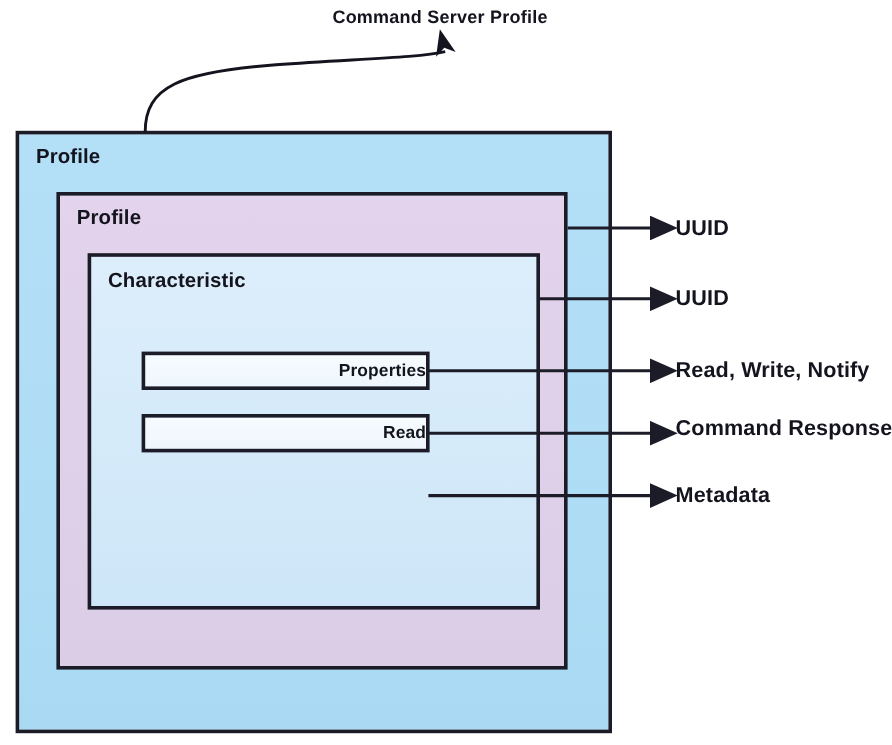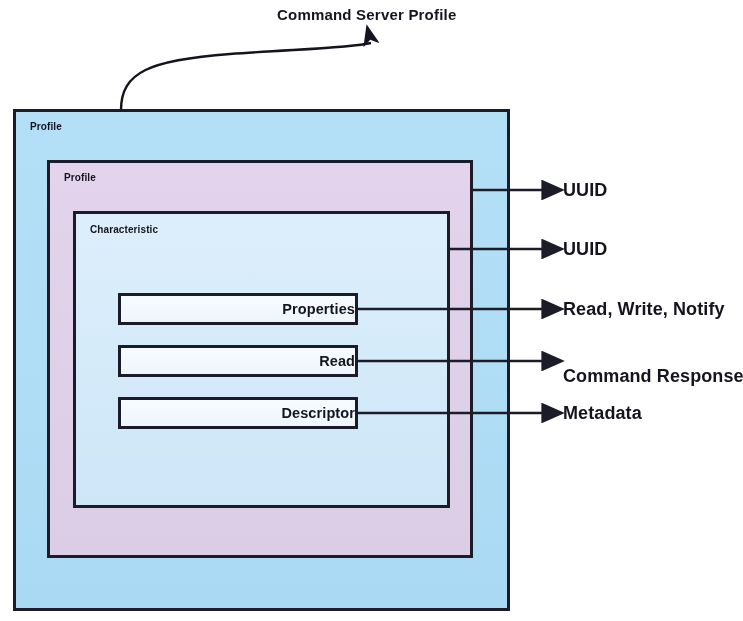--- a/index.html
+++ b/index.html
@@ -23,21 +23,21 @@
 
   
   .box {
     position: absolute;
     box-sizing: border-box;
     border: 3px solid #1c1c28;
   }
   .box-label {
     position: absolute;
     font-weight: bold;
-    font-size: 10px;
+    font-size: 17px;
     color: #14141e;
     letter-spacing: 0.1px;
     white-space: nowrap;
   }
 
   #profile-box {
     left: 13px; top: 109px;
     width: 497px; height: 502px;
     background: linear-gradient(180deg, #b3dff7 0%, #b0ddf6 55%, #a9d9f3 100%);
   }
@@ -87,21 +87,21 @@
     font-weight: bold;
     font-size: 18px;
     color: #14141e;
     white-space: nowrap;
     transform: translateY(-50%);
     letter-spacing: 0.1px;
   }
   #callout-0 { top: 190px; }
   #callout-1 { top: 249px; }
   #callout-2 { top: 309px; }
-  #callout-3 { top: 376px; }
+  #callout-3 { top: 357px; }
   #callout-4 { top: 413px; text-align: center; }
   #title-wrap {
     position: absolute;
     left: 277px;
     top: 6px;
     font-weight: bold;
     font-size: 15px;
     color: #14141e;
     white-space: nowrap;
     letter-spacing: 0.2px;
@@ -133,23 +133,20 @@
   <div class="box" id="characteristic-box">
     <div class="box-label" id="characteristic-label">Characteristic</div>
   </div>
 
   <div class="field-box" id="field-properties">
     <span>Properties</span>
   </div>
   <div class="field-box" id="field-value">
     <span>Read</span>
   </div>
-  <div class="field-box" id="field-descriptor">
-    <span>Descriptor</span>
-  </div>
 
   <svg id="connectors" viewBox="0 0 743 621">
     <defs>
       <marker id="arrow-head" markerWidth="9" markerHeight="8" refX="1" refY="4" orient="auto" markerUnits="strokeWidth">
         <path d="M0,0 L9,4 L0,8 Z" fill="#1c1c28"></path>
       </marker>
       <marker id="arrow-head-curve" markerWidth="7" markerHeight="9" refX="3.5" refY="8" orient="auto" markerUnits="strokeWidth">
         <path d="M0,9 L3.5,0 L7,9 L3.5,6.6 Z" fill="#14141e"></path>
       </marker>
     </defs>

